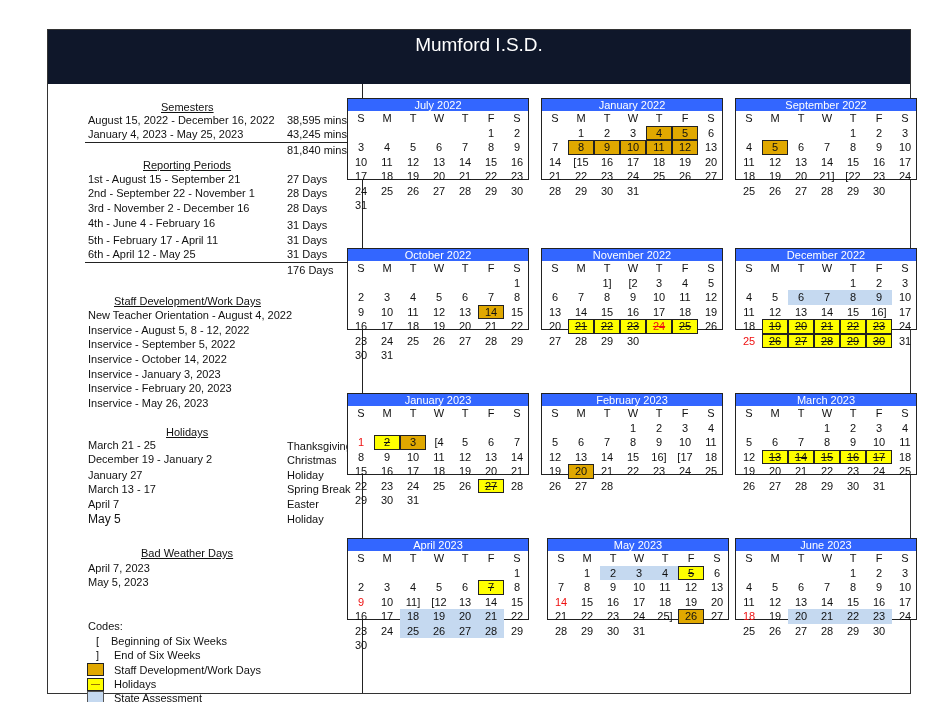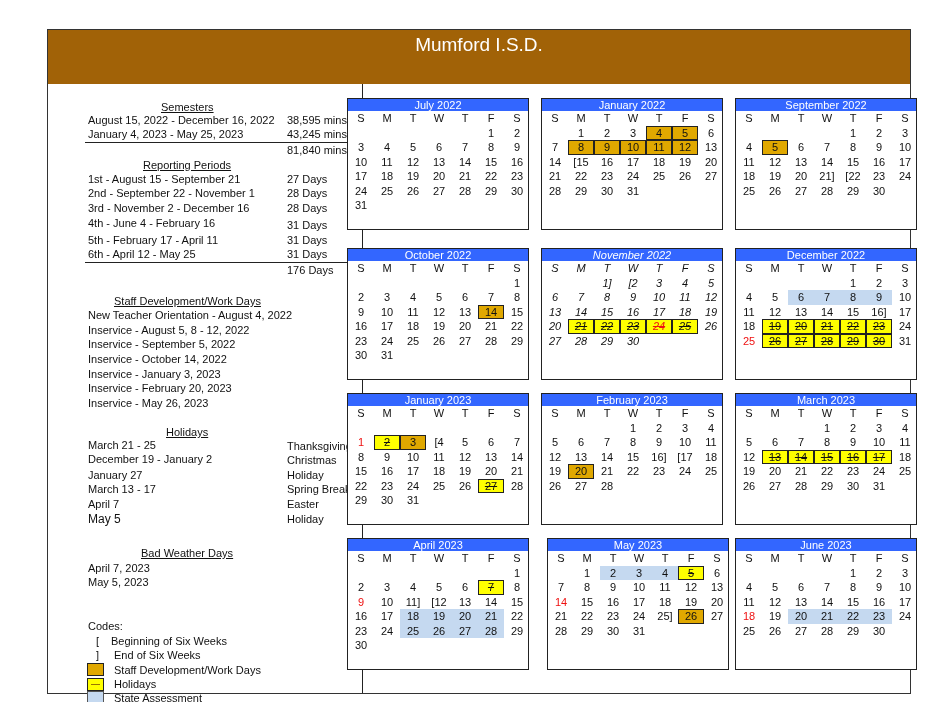--- a/index.html
+++ b/index.html
@@ -1,29 +1,29 @@
 <!DOCTYPE html>
 <html><head>
 <meta charset="utf-8">
 <style>
   * { box-sizing: border-box; margin: 0; padding: 0; }
   body { width: 936px; height: 723px; background: #fff; position: relative; font-family: "Liberation Sans", sans-serif; color: #111; overflow: hidden; }
   .frame { position: absolute; left: 47px; top: 29px; width: 864px; height: 665px; border: 1px solid #333; }
-  .header { position: absolute; left: 0; top: 0; width: 862px; height: 54px; background: #a16207; color: #fff; text-align: center; font-size: 19px; line-height: 24px; padding-top: 3px; }
+  .header { position: absolute; left: 0; top: 0; width: 862px; height: 54px; background: #0f172a; color: #fff; text-align: center; font-size: 19px; line-height: 24px; padding-top: 3px; }
   .left { position: absolute; left: 0; top: 54px; width: 278px; height: 609px; border-right: 1px solid #222; font-size: 11px; margin-left: 37px; }
   .left .ln { position: absolute; left: 3px; white-space: nowrap; }
   .left .val { position: absolute; left: 202px; white-space: nowrap; }
   .left .hd { position: absolute; white-space: nowrap; text-decoration: underline; }
   .left .rule { position: absolute; left: 0; width: 278px; border-top: 1.5px solid #222; }
   .sw { position: absolute; left: 2px; width: 17px; height: 13px; border: 1px solid #222; }
   .sw.dev { background: #e0a800; }
   .sw.hol { background: #ffff00; }
   .sw.hol::after { content: ""; position: absolute; left: 3px; right: 3px; top: 5px; border-top: 1px solid #997700; }
   .sw.assess { background: #c5d9f0; border-color: #555; }
-  .cal { position: absolute; width: 182px; height: 132px; border: 1px solid #222; background: #fff; }
+  .cal { position: absolute; width: 182px; height: 82px; border: 1px solid #222; background: #fff; }
   .cal .mt { height: 12px; background: #3366ff; color: #fff; text-align: center; font-size: 11px; line-height: 12px; }
   .grid { display: grid; grid-template-columns: repeat(7, 26px); grid-auto-rows: 14.5px; }
   .c { position: relative; font-size: 11px; line-height: 14.5px; text-align: center; }
   .c span { position: relative; z-index: 1; }
   .c.dev { background: #e0a800; outline: 1.5px solid #222; outline-offset: -1.5px; }
   .c.hol { background: #ffff00; outline: 1.5px solid #222; outline-offset: -1.5px; }
   .c.hol span { text-decoration: line-through; }
   .c.assess { background: #c5d9f0; }
   .c.red { color: #ee1111; }
 </style>
@@ -282,21 +282,21 @@
         <div class="c "><span>24</span></div>
         <div class="c "><span>25</span></div>
         <div class="c "><span>26</span></div>
         <div class="c "><span>27</span></div>
         <div class="c "><span>28</span></div>
         <div class="c "><span>29</span></div>
         <div class="c "><span>30</span></div>
         <div class="c "><span>31</span></div>
       </div>
     </div>
-    <div class="cal" style="left: 541px; top: 248px; font-style: italic;">
+    <div class="cal" style="left: 541px; top: 248px;">
       <div class="mt">November 2022</div>
       <div class="grid">
         <div class="c "><span>S</span></div>
         <div class="c "><span>M</span></div>
         <div class="c "><span>T</span></div>
         <div class="c "><span>W</span></div>
         <div class="c "><span>T</span></div>
         <div class="c "><span>F</span></div>
         <div class="c "><span>S</span></div>
         <div class="c "><span></span></div>

